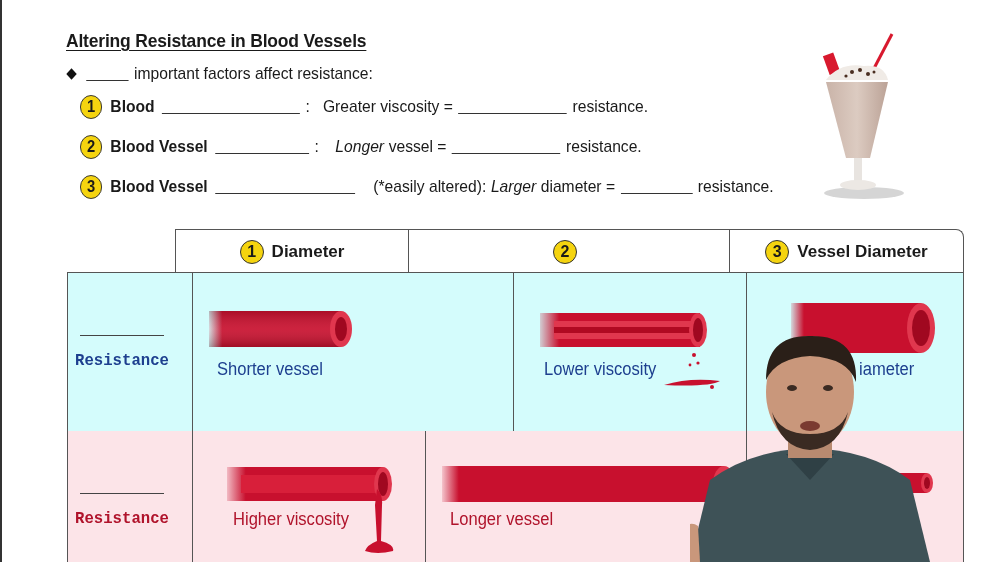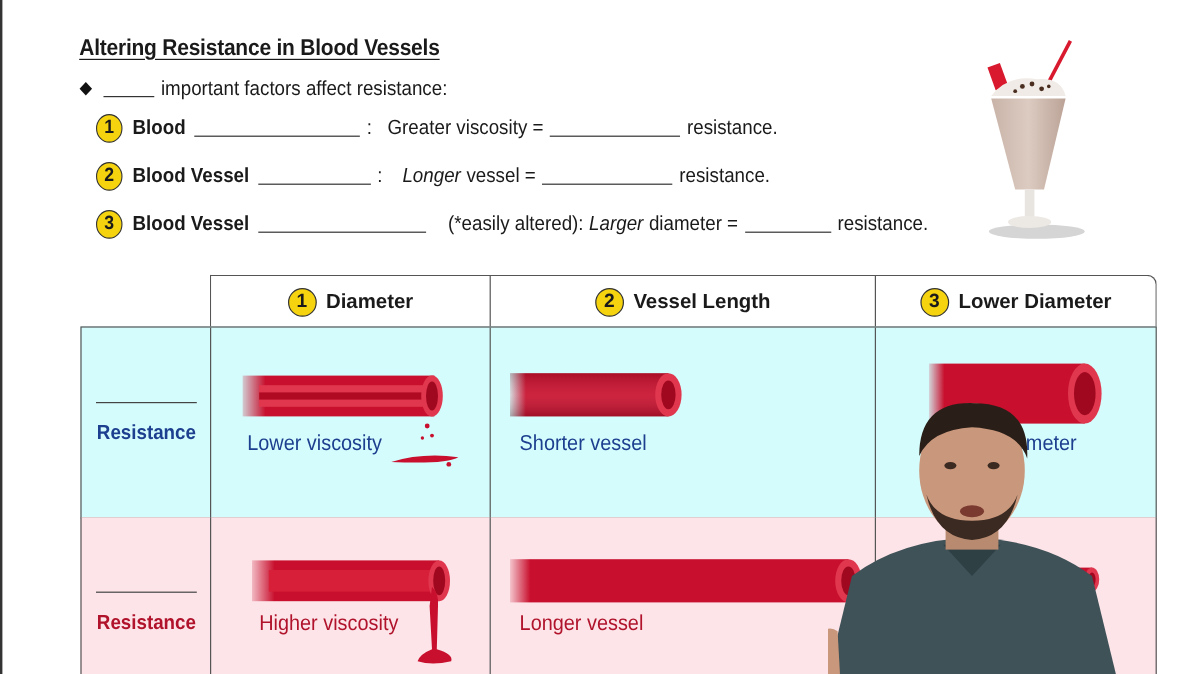--- a/index.html
+++ b/index.html
@@ -23,21 +23,21 @@
   .tbl-head { position: absolute; left: 175px; top: 229px; width: 789px; height: 44px; border: 1.5px solid #555; border-bottom: none; border-top-right-radius: 8px; background: #fff; display: flex; }
   .th { display: flex; align-items: center; justify-content: center; font-weight: bold; font-size: 17px; border-right: 1.5px solid #555; }
   .th:last-child { border-right: none; }
   .th .badge { margin-right: 8px; }
 
   .row { position: absolute; left: 67px; width: 897px; display: flex; border: 1.5px solid #555; }
   .row-blue { top: 272px; height: 160px; background: #d4fcfc; border-bottom: 1.5px solid #555; }
   .row-pink { top: 431px; height: 140px; background: #fce4e8; border-top: none; }
   .cell { position: relative; border-right: 1.5px solid #555; height: 100%; }
   .cell:last-child { border-right: none; }
-  .label-cell { width: 108px; }
+  .label-cell { width: 125px; font-family: Liberation Mono, monospace; }
   .label-blank { position: absolute; left: 12px; width: 84px; border-bottom: 1px solid #444; }
   .label-text { position: absolute; left: 0; width: 108px; text-align: center; font-weight: bold; font-size: 17px; transform: scaleX(0.92); }
   .blue-text { color: #1d3f8f; }
   .red-text { color: #b0132b; }
   .cell-caption { position: absolute; font-size: 18px; transform: scaleX(0.92); transform-origin: left; white-space: nowrap; }
 
   .vessel { position: absolute; }
 
   .presenter { position: absolute; left: 690px; top: 330px; width: 240px; height: 232px; }
 </style>
@@ -107,32 +107,51 @@
   <ellipse cx="46" cy="157" rx="18" ry="5" fill="#ece8e4"></ellipse>
 </svg>
 
 <div class="tbl-head">
   <div class="th" style="width:233px;">
     <span class="badge">1</span>
     <span>Diameter</span>
   </div>
   <div class="th" style="width:321px;">
     <span class="badge">2</span>
-    <span>Vessel Length</span>
   </div>
   <div class="th" style="flex:1;">
     <span class="badge">3</span>
-    <span>Lower Diameter</span>
+    <span>Vessel Diameter</span>
   </div>
 </div>
 
 <div class="row row-blue">
   <div class="cell label-cell">
     <div class="label-blank" style="top:62px;"></div>
     <div class="label-text blue-text" style="top:78px;">Resistance</div>
+  </div>
+  <div class="cell" style="width:321px;">
+    <svg class="vessel" style="left:16px; top:36px;" width="150" height="42" viewBox="0 0 150 42">
+      <defs>
+        <linearGradient id="fadeS" x1="0" x2="1">
+            <stop offset="0" stop-color="#c8102e" stop-opacity="0.15"></stop>
+            <stop offset="0.1" stop-color="#c8102e" stop-opacity="1"></stop>
+          </linearGradient>
+        <linearGradient id="shadeS" x1="0" y1="0" x2="0" y2="1">
+            <stop offset="0" stop-color="#000" stop-opacity="0.15"></stop>
+            <stop offset="0.5" stop-color="#fff" stop-opacity="0.08"></stop>
+            <stop offset="1" stop-color="#000" stop-opacity="0.2"></stop>
+          </linearGradient>
+      </defs>
+      <rect x="0" y="2" width="132" height="36" fill="url(#fadeS)"></rect>
+      <rect x="0" y="2" width="132" height="36" fill="url(#shadeS)"></rect>
+      <ellipse cx="132" cy="20" rx="11" ry="18" fill="#e0374e"></ellipse>
+      <ellipse cx="132" cy="20" rx="6" ry="12" fill="#a00820"></ellipse>
+    </svg>
+    <div class="cell-caption blue-text" style="left:24px; top:86px;">Shorter vessel</div>
   </div>
   <div class="cell" style="width:233px;">
     <svg class="vessel" style="left:26px; top:36px;" width="190" height="80" viewBox="0 0 190 80">
       <defs>
         <linearGradient id="fadeL" x1="0" x2="1">
             <stop offset="0" stop-color="#c8102e" stop-opacity="0.2"></stop>
             <stop offset="0.12" stop-color="#c8102e" stop-opacity="1"></stop>
           </linearGradient>
       </defs>
       <rect x="0" y="4" width="160" height="34" fill="url(#fadeL)"></rect>
@@ -140,40 +159,20 @@
       <rect x="14" y="18" width="144" height="6" fill="#b00a22"></rect>
       <ellipse cx="158" cy="21" rx="9" ry="17" fill="#e0374e"></ellipse>
       <ellipse cx="158" cy="21" rx="5" ry="12" fill="#a00820"></ellipse>
       <circle cx="154" cy="46" r="2" fill="#c8102e"></circle>
         <circle cx="158" cy="54" r="1.6" fill="#c8102e"></circle>
         <circle cx="150" cy="56" r="1.4" fill="#c8102e"></circle>
       <path d="M124 76 Q150 68 180 72 Q170 78 124 76 Z" fill="#c8102e"></path>
       <circle cx="172" cy="78" r="2" fill="#c8102e"></circle>
     </svg>
     <div class="cell-caption blue-text" style="left:30px; top:86px;">Lower viscosity</div>
-  </div>
-  <div class="cell" style="width:321px;">
-    <svg class="vessel" style="left:16px; top:36px;" width="150" height="42" viewBox="0 0 150 42">
-      <defs>
-        <linearGradient id="fadeS" x1="0" x2="1">
-            <stop offset="0" stop-color="#c8102e" stop-opacity="0.15"></stop>
-            <stop offset="0.1" stop-color="#c8102e" stop-opacity="1"></stop>
-          </linearGradient>
-        <linearGradient id="shadeS" x1="0" y1="0" x2="0" y2="1">
-            <stop offset="0" stop-color="#000" stop-opacity="0.15"></stop>
-            <stop offset="0.5" stop-color="#fff" stop-opacity="0.08"></stop>
-            <stop offset="1" stop-color="#000" stop-opacity="0.2"></stop>
-          </linearGradient>
-      </defs>
-      <rect x="0" y="2" width="132" height="36" fill="url(#fadeS)"></rect>
-      <rect x="0" y="2" width="132" height="36" fill="url(#shadeS)"></rect>
-      <ellipse cx="132" cy="20" rx="11" ry="18" fill="#e0374e"></ellipse>
-      <ellipse cx="132" cy="20" rx="6" ry="12" fill="#a00820"></ellipse>
-    </svg>
-    <div class="cell-caption blue-text" style="left:24px; top:86px;">Shorter vessel</div>
   </div>
   <div class="cell" style="flex:1;">
     <svg class="vessel" style="left:44px; top:28px;" width="160" height="56" viewBox="0 0 160 56">
       <defs>
         <linearGradient id="fadeW" x1="0" x2="1">
             <stop offset="0" stop-color="#c8102e" stop-opacity="0.15"></stop>
             <stop offset="0.1" stop-color="#c8102e" stop-opacity="1"></stop>
           </linearGradient>
       </defs>
       <rect x="0" y="2" width="130" height="50" fill="url(#fadeW)"></rect>

